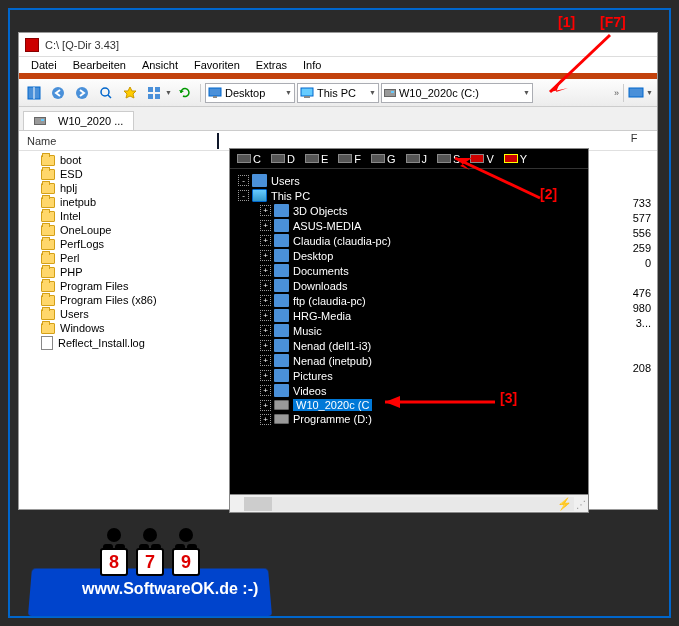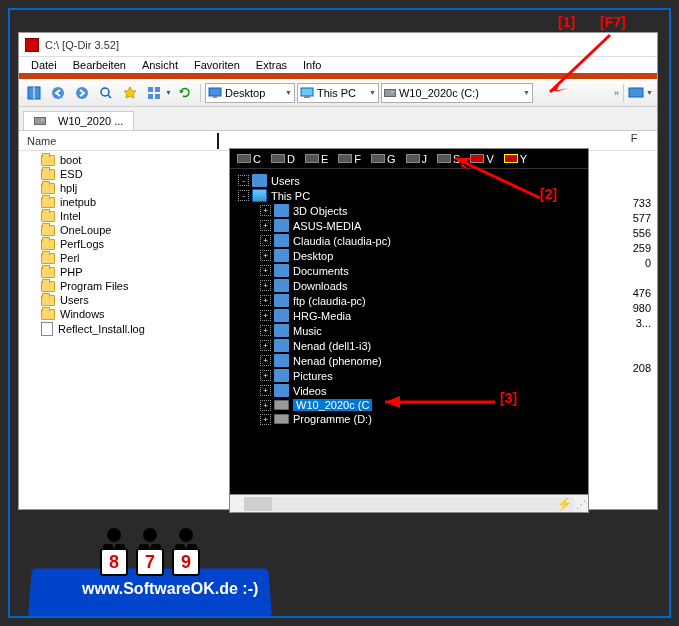--- a/index.html
+++ b/index.html
@@ -79,21 +79,21 @@
     <polygon points="15,8 32,8 20,16 30,20" fill="#ff0000"></polygon>
   </svg>
 <svg class="arr" style="left:370px;top:392px" width="130" height="20">
     <line x1="125" y1="10" x2="15" y2="10" stroke="#ff0000" stroke-width="3"></line>
     <polygon points="15,10 30,4 30,16" fill="#ff0000"></polygon>
   </svg>
 
 <div class="window">
   <div class="titlebar">
     <div class="app-icon"></div>
-    <span class="title">C:\  [Q-Dir 3.52]</span>
+    <span class="title">C:\  [Q-Dir 3.43]</span>
   </div>
   <div class="menubar">
     <div class="menu-item">Datei</div>
     <div class="menu-item">Bearbeiten</div>
     <div class="menu-item">Ansicht</div>
     <div class="menu-item">Favoriten</div>
     <div class="menu-item">Extras</div>
     <div class="menu-item">Info</div>
   </div>
   <div class="toolbar">
@@ -220,20 +220,24 @@
         <div class="file-row">
           <span class="folder-icn"></span>
           <span>PHP</span>
         </div>
         <div class="file-row">
           <span class="folder-icn"></span>
           <span>Program Files</span>
         </div>
         <div class="file-row">
           <span class="folder-icn"></span>
+          <span>Program Files (x86)</span>
+        </div>
+        <div class="file-row">
+          <span class="folder-icn"></span>
           <span>Users</span>
         </div>
         <div class="file-row">
           <span class="folder-icn"></span>
           <span>Windows</span>
         </div>
         <div class="file-row">
           <span class="file-icn"></span>
           <span>Reflect_Install.log</span>
         </div>
@@ -371,21 +375,21 @@
         <div class="tree-row">
           <span class="tree-indent" style="width: 30px;"></span>
           <span class="tree-expander">+</span>
           <span class="tree-icon fld"></span>
           <span class="tree-label">Nenad (dell1-i3)</span>
         </div>
         <div class="tree-row">
           <span class="tree-indent" style="width: 30px;"></span>
           <span class="tree-expander">+</span>
           <span class="tree-icon fld"></span>
-          <span class="tree-label">Nenad (phenome)</span>
+          <span class="tree-label">Nenad (inetpub)</span>
         </div>
         <div class="tree-row">
           <span class="tree-indent" style="width: 30px;"></span>
           <span class="tree-expander">+</span>
           <span class="tree-icon fld"></span>
           <span class="tree-label">Pictures</span>
         </div>
         <div class="tree-row">
           <span class="tree-indent" style="width: 30px;"></span>
           <span class="tree-expander">+</span>

